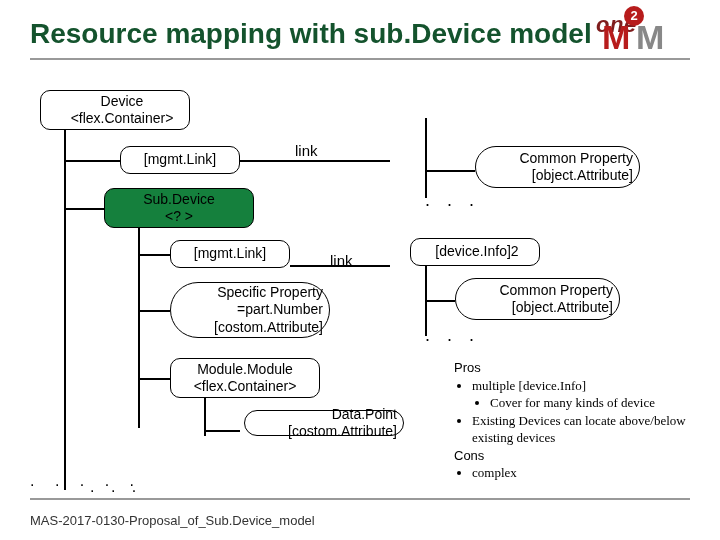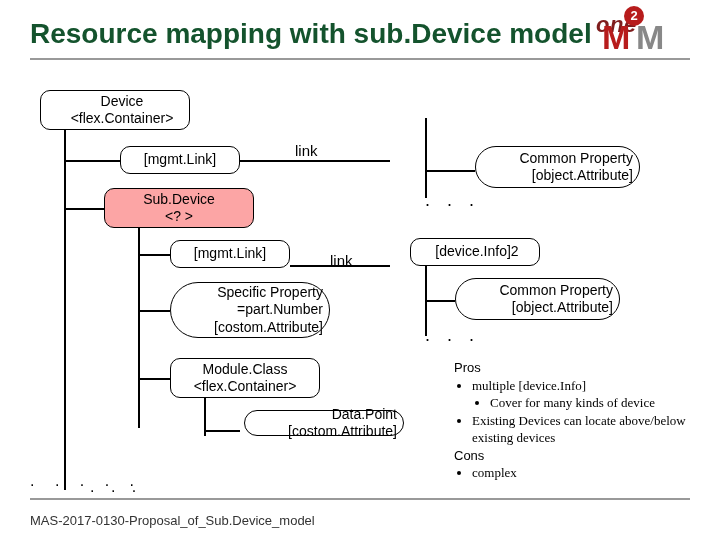--- a/index.html
+++ b/index.html
@@ -90,21 +90,21 @@
     border-radius: 10px;
     background: #fff;
     text-align: center;
     font-size: 14px;
     line-height: 1.25;
     display: flex;
     flex-direction: column;
     justify-content: center;
     padding: 2px 6px;
   }
-  .node.pink { background: #fca5a5; }
+  .node.pink { background: #15803d; }
   .node.round {
     border-radius: 999px;
     text-align: right;
   }
 
   .connector {
     position: absolute;
     background: #000;
   }
   .hline { height: 1.5px; }
@@ -225,21 +225,21 @@
 
     <div class="connector hline" style="left:108px; top:220px; width:32px;"></div>
     <div class="node round" style="left:140px; top:192px; width:160px; height:56px;">
       <div>Specific Property</div>
       <div>=part.Number</div>
       <div>[costom.Attribute]</div>
     </div>
 
     <div class="connector hline" style="left:108px; top:288px; width:32px;"></div>
     <div class="node" style="left:140px; top:268px; width:150px; height:40px;">
-      <div>Module.Class</div>
+      <div>Module.Module</div>
       <div>&lt;flex.Container&gt;</div>
     </div>
 
     <div class="connector vline" style="left:174px; top:308px; height:38px;"></div>
     <div class="connector hline" style="left:174px; top:340px; width:36px;"></div>
     <div class="node round" style="left:214px; top:320px; width:160px; height:26px;">
       <div>Data.Point</div>
       <div>[costom.Attribute]</div>
     </div>
 

